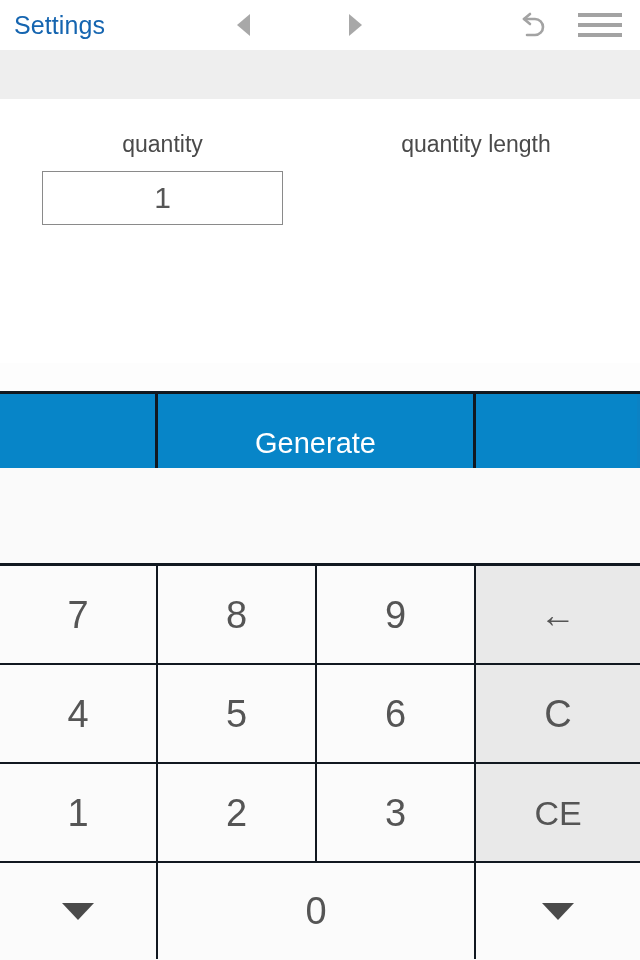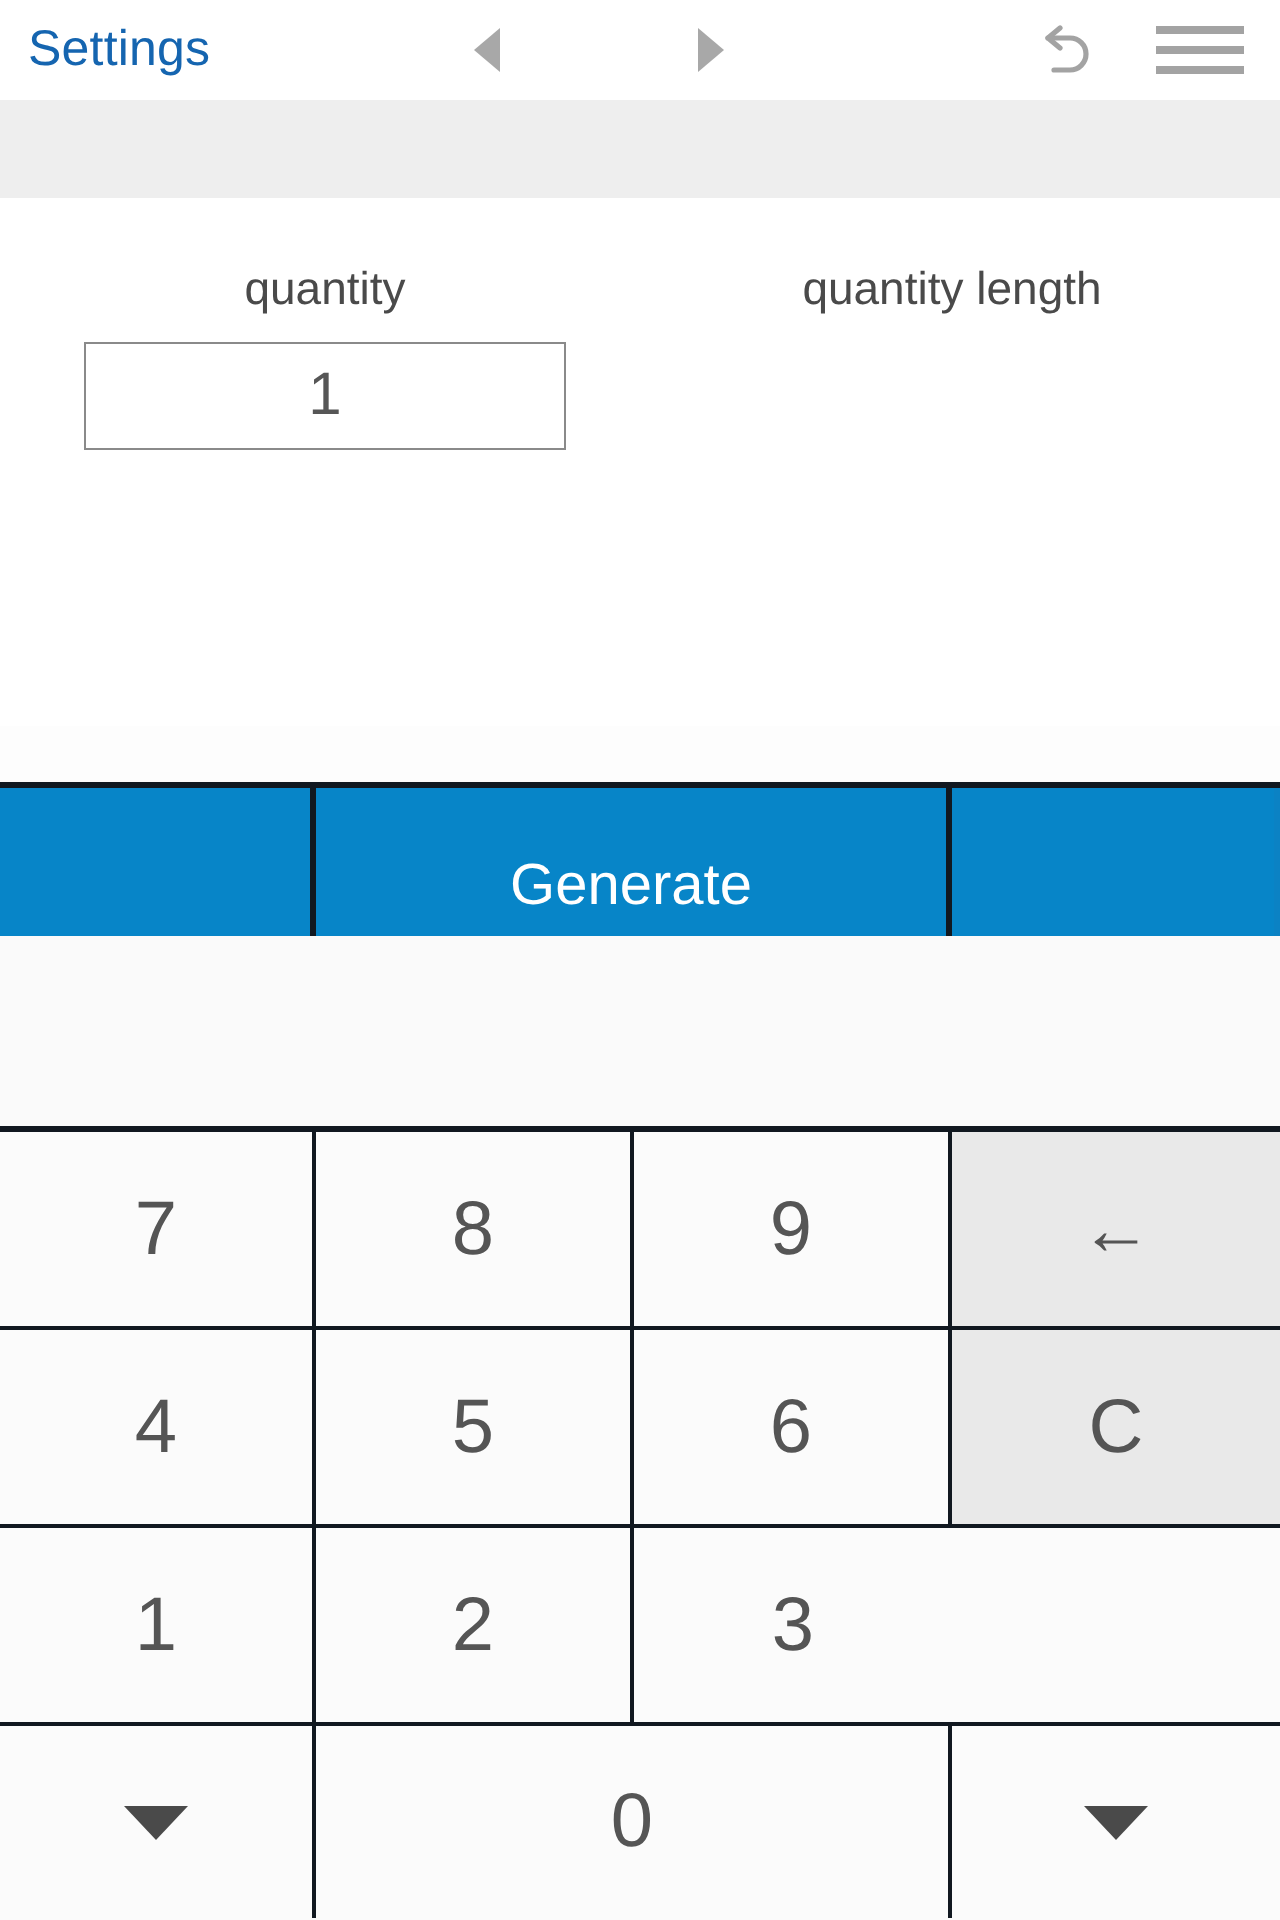--- a/index.html
+++ b/index.html
@@ -341,20 +341,23 @@
     <div class="kp-row">
       <div class="key c1">
         <span class="key-label">1</span>
       </div>
       <div class="key c2">
         <span class="key-label">2</span>
       </div>
       <div class="key c3">
         <span class="key-label">3</span>
       </div>
+      <div class="key c4 gray">
+        <span class="key-label small">CE</span>
+      </div>
     </div>
 
     <div class="kp-row last">
       <div class="key c1">
         <span class="tri-down"></span>
       </div>
       <div class="key wide2">
         <span class="key-label">0</span>
       </div>
       <div class="key c4">

